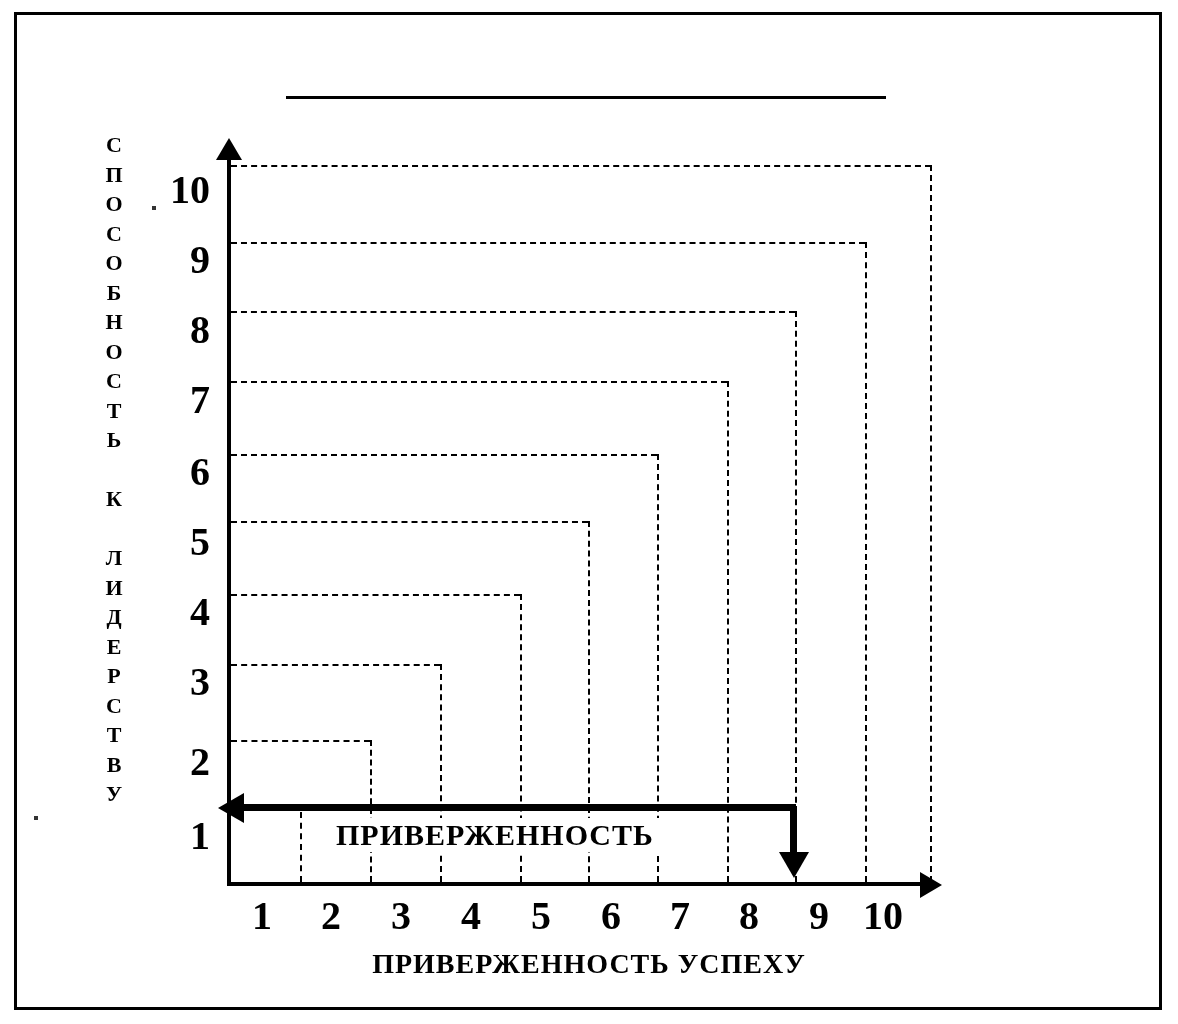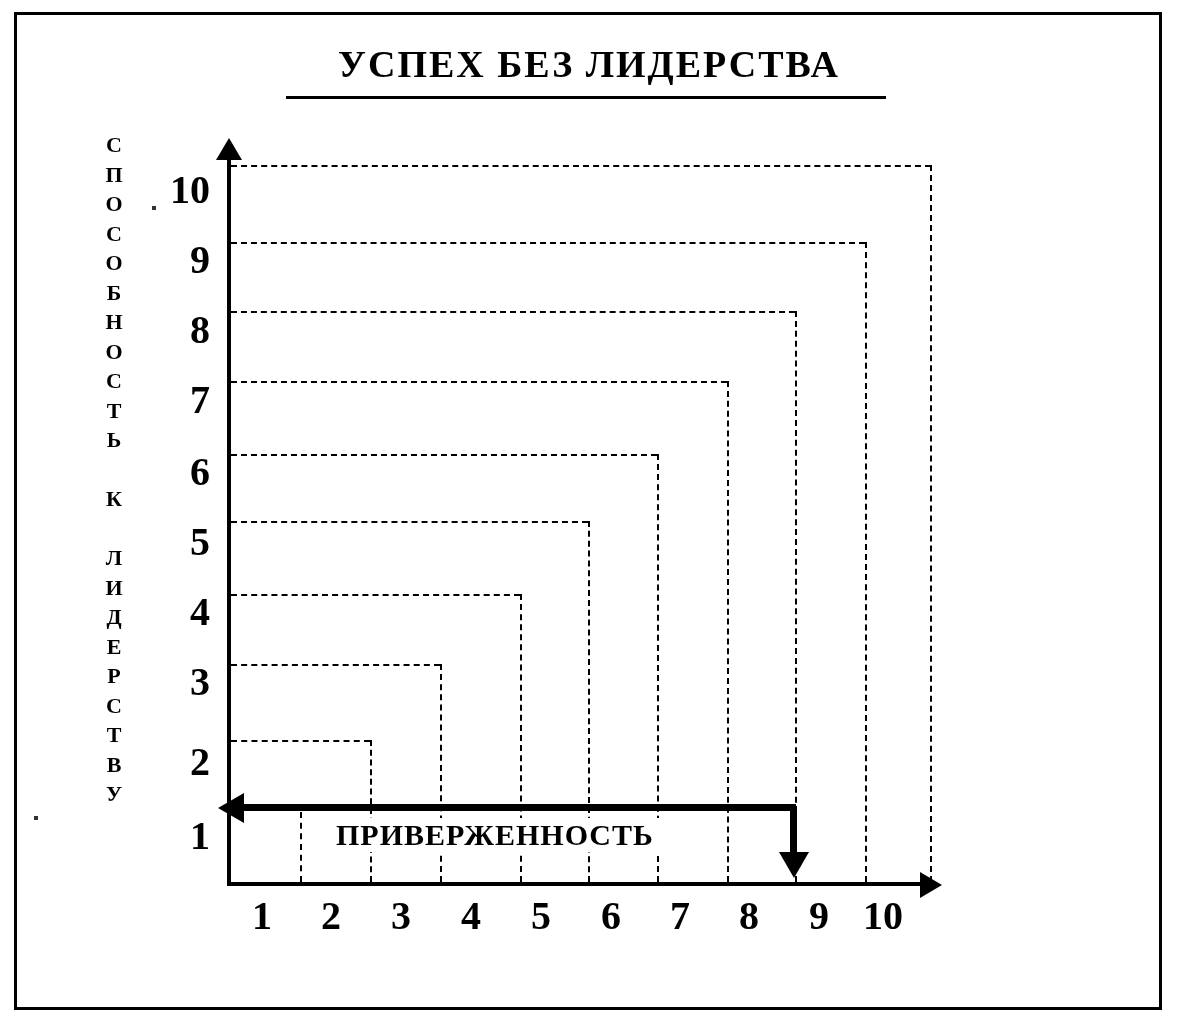--- a/index.html
+++ b/index.html
@@ -211,21 +211,20 @@
     background: #333;
   }
 </style>
 </head>
 <body>
 
 <div id="page">
 
   <div id="frame"></div>
 
-  <div id="title">УСПЕХ БЕЗ ЛИДЕРСТВА</div>
   <div id="title-rule"></div>
 
   <div class="speck" style="left:34px; top:816px;"></div>
   <div class="speck" style="left:152px; top:206px;"></div>
 
   <div id="plot">
 
     <div class="axis-line" id="y-axis"></div>
     <div class="axis-line" id="x-axis"></div>
     <div class="arrow-up"></div>
@@ -307,15 +306,16 @@
         <span>И</span>
         <span>Д</span>
         <span>Е</span>
         <span>Р</span>
         <span>С</span>
         <span>Т</span>
         <span>В</span>
         <span>У</span>
       </div>
 
+    <div id="x-caption">ПРИВЕРЖЕННОСТЬ УСПЕХУ</div>
 
   </div>
 </div>
 
 </body></html>

